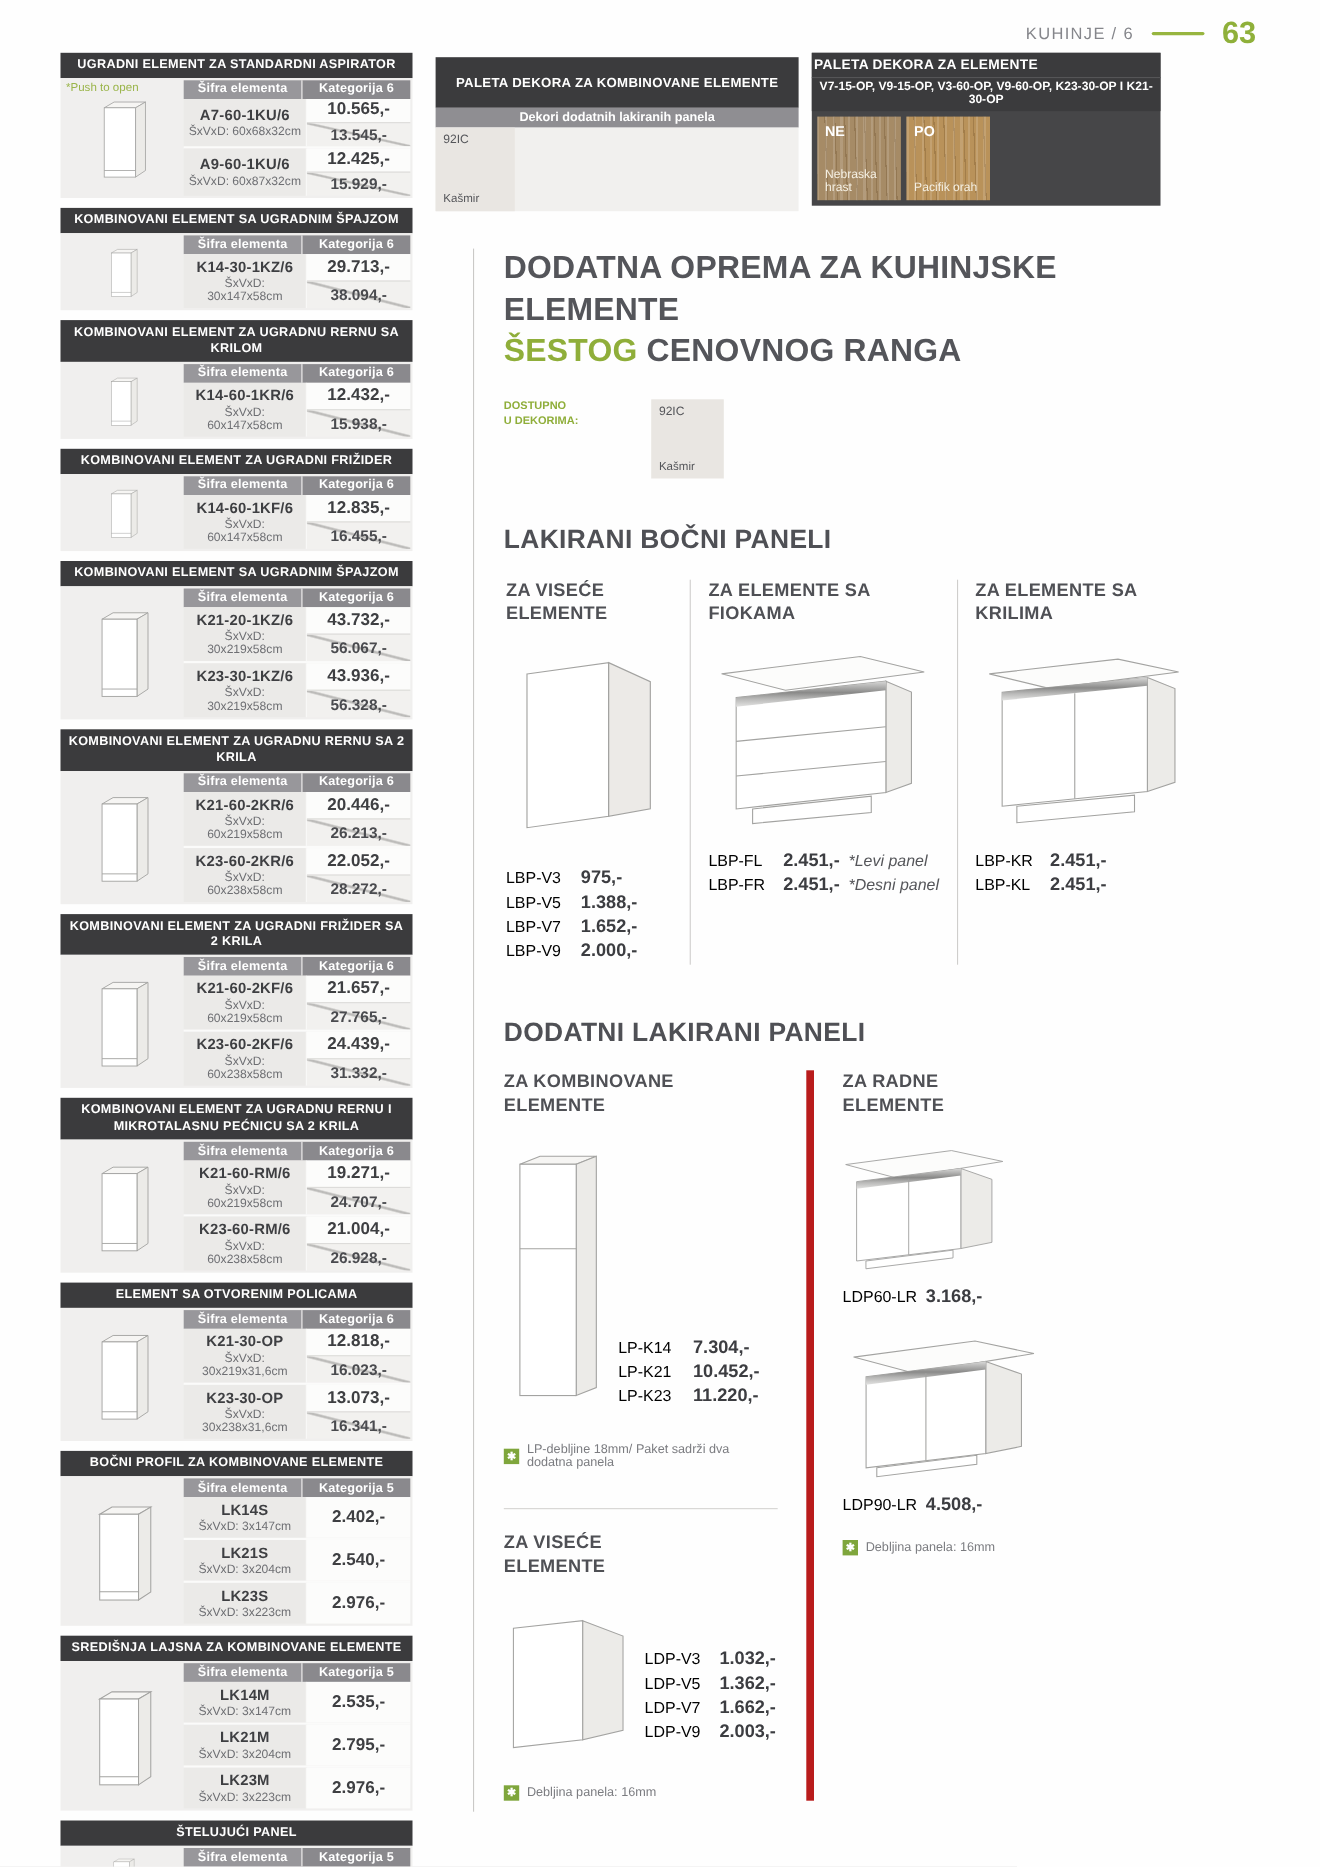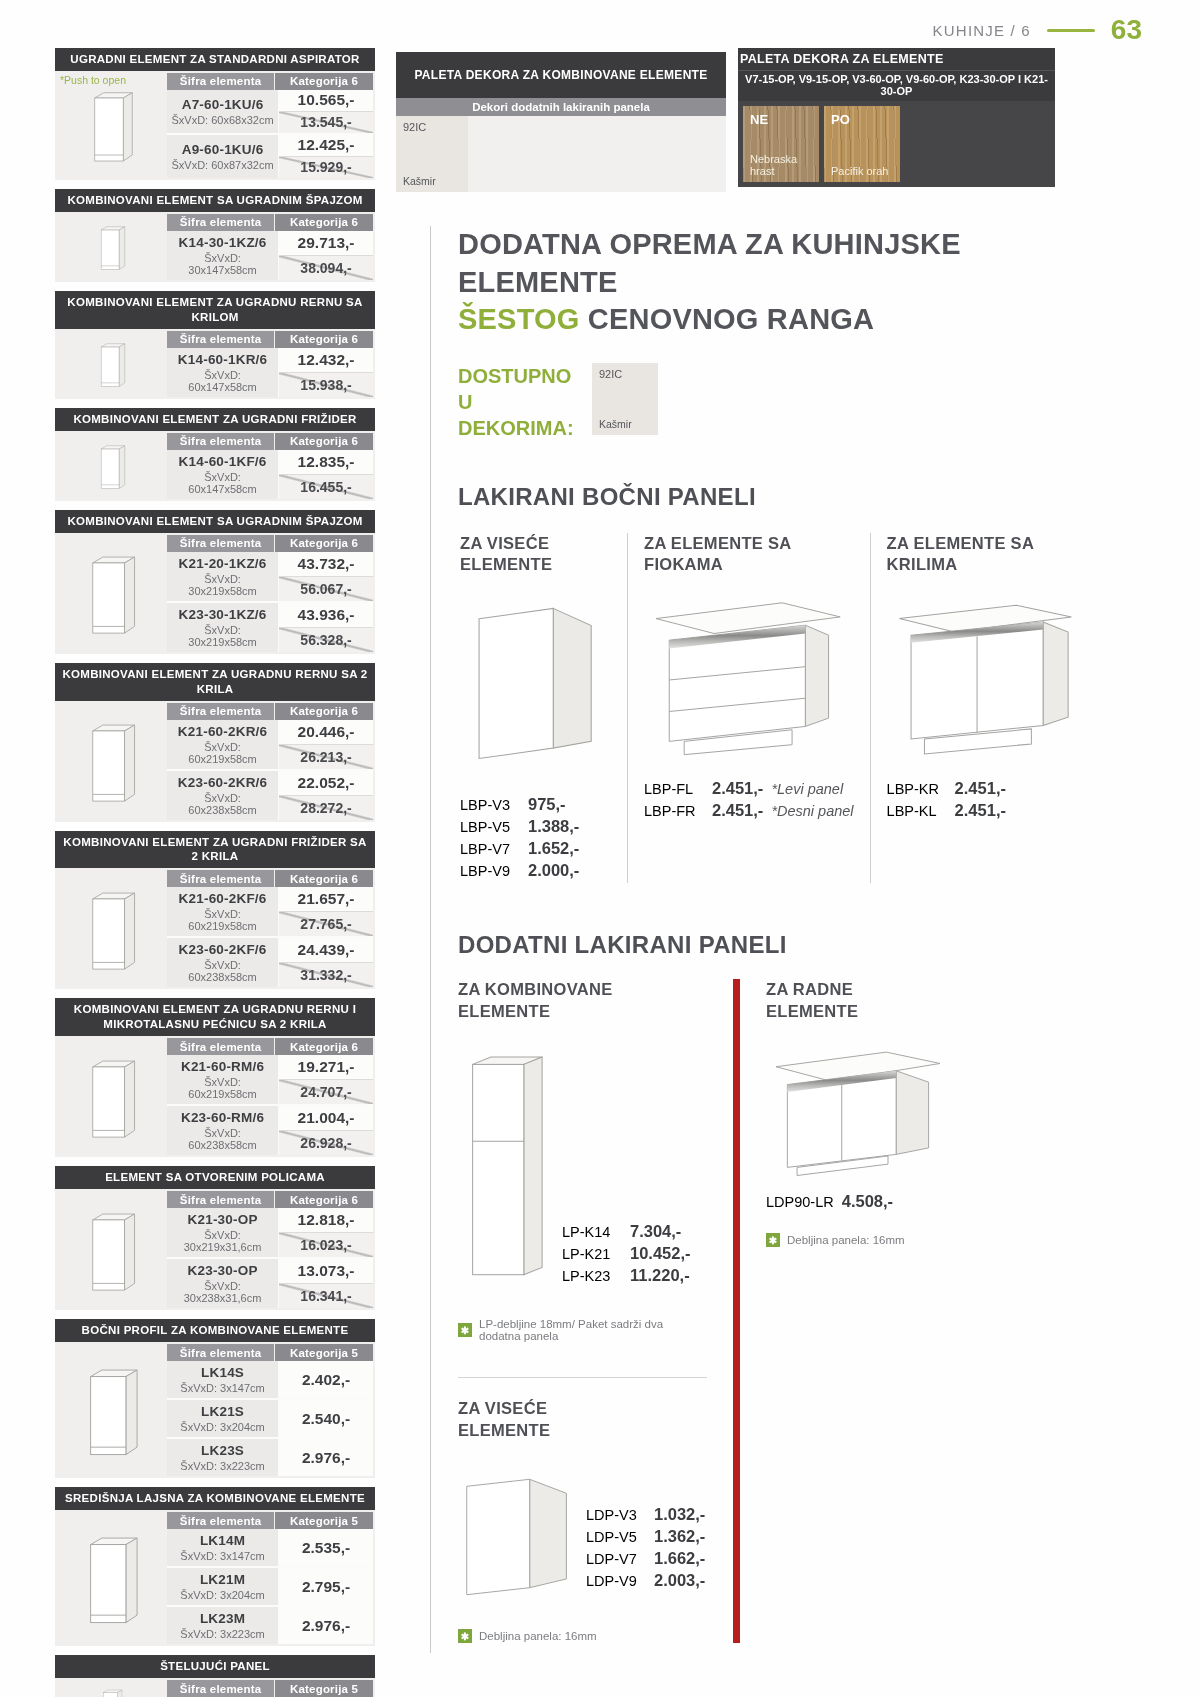--- a/index.html
+++ b/index.html
@@ -61,21 +61,21 @@
                          repeating-linear-gradient(88deg, rgba(80,50,15,.22) 0 1px, rgba(0,0,0,0) 1px 9px);}
   .wood .sw-code{color:#fff;font-weight:bold;font-size:13px;top:6px}
   .wood .sw-name{color:#f4efe2;font-size:11px;line-height:1.1;right:6px}
 
   
   .main{position:absolute;left:430px;top:226px;width:670px;box-sizing:border-box;
         border-left:1px solid #cac9c7;padding-left:27px;padding-bottom:10px}
   .title-l1,.title-l2{font-size:29px;font-weight:bold;color:#54555a;line-height:1.3;letter-spacing:.2px}
   .green{color:#8fae3a}
   .avail{display:flex;margin-top:24px}
-  .avail-label{color:#8fae3a;font-weight:bold;font-size:20px;line-height:1.3;width:118px}
+  .avail-label{color:#8fae3a;font-weight:bold;font-size:10px;line-height:1.3;width:118px}
   .sw-kasmir-small{width:66px;height:72px;margin-left:16px}
 
   .sec-heading{font-size:24px;font-weight:bold;color:#4f5055;letter-spacing:.3px}
   .lakirani{margin-top:42px}
   .lak-cols{display:flex;margin-top:22px}
   .lak-col{padding:0 16px;box-sizing:border-box}
   .lak-col-1{flex:0 0 170px;padding-left:2px;border-right:1px solid #cfcecc}
   .lak-col-2{flex:0 0 240px;border-right:1px solid #cfcecc}
   .lak-col-3{flex:1}
   .col-heading{font-size:16.5px;font-weight:bold;color:#4f5055;letter-spacing:.3px;line-height:1.25}
@@ -998,20 +998,36 @@
             </div>
           </div>
         </div>
 
         <div class="dod-right">
           <div class="sub-heading">
             <div>ZA RADNE</div>
             <div>ELEMENTE</div>
           </div>
 
+          <div class="ldp-block">
+            <div class="ldp-fig">
+              <svg width="152" height="122" viewBox="0 0 215 170" fill="none" stroke="#a3a3a1" stroke-width="1.2">
+                <polygon points="4,28 140,10 206,24 72,46" fill="#fcfcfb"></polygon>
+                <polygon points="152,33 192,47 192,128 152,136" fill="#ecebe8"></polygon>
+                <polygon points="18,50 152,33 152,136 18,152" fill="#ffffff"></polygon>
+                <polygon points="18,50 152,33 152,42 18,59" fill="url(#met)" stroke="none"></polygon>
+                <line x1="85" y1="46" x2="85" y2="144"></line>
+                <polygon points="30,152 142,138 142,148 30,162" fill="#ffffff"></polygon>
+              </svg>
+            </div>
+            <div class="pi">
+              <span class="pi-code">LDP60-LR</span>
+              <span class="pi-price">3.168,-</span>
+            </div>
+          </div>
 
           <div class="ldp-block">
             <div class="ldp-fig">
               <svg width="188" height="138" viewBox="0 0 215 170" fill="none" stroke="#a3a3a1" stroke-width="1.2">
                 <polygon points="4,28 140,10 206,24 72,46" fill="#fcfcfb"></polygon>
                 <polygon points="152,33 192,47 192,128 152,136" fill="#ecebe8"></polygon>
                 <polygon points="18,50 152,33 152,136 18,152" fill="#ffffff"></polygon>
                 <polygon points="18,50 152,33 152,42 18,59" fill="url(#met)" stroke="none"></polygon>
                 <line x1="85" y1="46" x2="85" y2="144"></line>
                 <polygon points="30,152 142,138 142,148 30,162" fill="#ffffff"></polygon>

